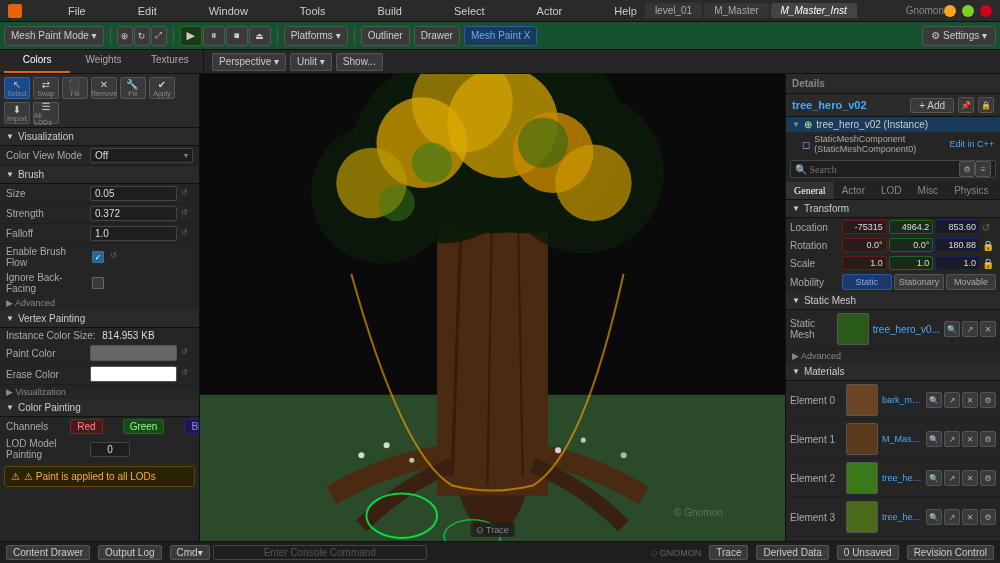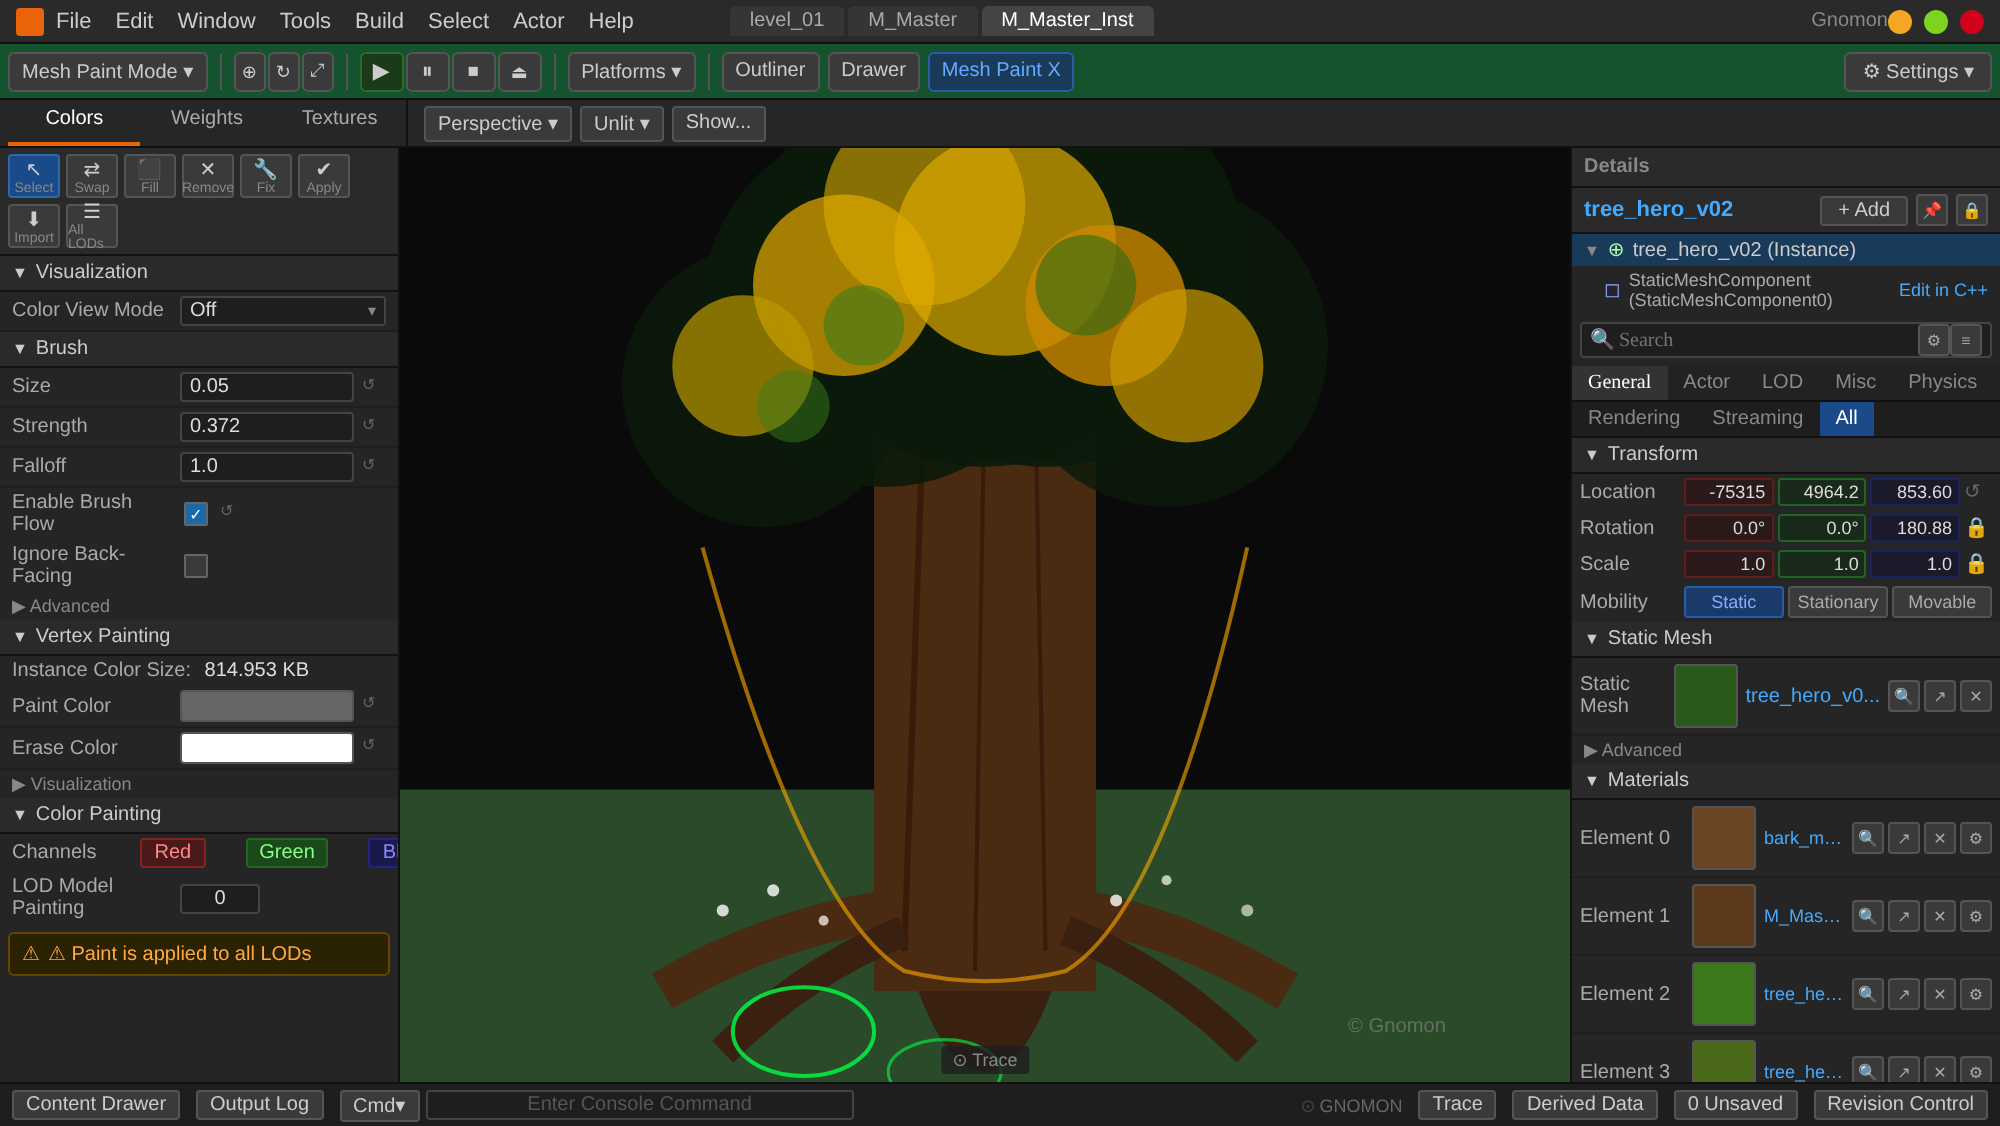--- a/index.html
+++ b/index.html
@@ -15,30 +15,30 @@
     #titlebar {
       height: 22px;
       background: #2a2a2a;
       display: flex;
       align-items: center;
       padding: 0 8px;
       border-bottom: 1px solid #111;
     }
     #titlebar .app-icon { width: 14px; height: 14px; background: #e8630a; border-radius: 2px; margin-right: 6px; flex-shrink: 0; }
     #titlebar .menu-items { display: flex; gap: 12px; font-size: 11px; color: #ccc; flex: 1; }
-    #titlebar .menu-items span { cursor: pointer; }
+    #titlebar .menu-items span { cursor: pointer; margin-left: 40px; }
     #titlebar .window-controls { display: flex; gap: 6px; }
     #titlebar .wc-btn { width: 12px; height: 12px; border-radius: 50%; cursor: pointer; }
     #titlebar .wc-min { background: #f5a623; }
     #titlebar .wc-max { background: #7ed321; }
     #titlebar .wc-close { background: #d0021b; }
     #titlebar .title-text { font-size: 10px; color: #888; margin: 0 auto; }
     #titlebar .tabs { display: flex; gap: 2px; margin-left: 8px; }
     #titlebar .tab { background: #353535; padding: 2px 10px; font-size: 10px; color: #aaa; border-radius: 3px 3px 0 0; cursor: pointer; }
-    #titlebar .tab.active { background: #444; color: #fff; }
+    #titlebar .tab.active { background: #444; color: #fff; font-style: italic; }
 
     
     #toolbar {
       height: 28px;
       background: #14532d;
       display: flex;
       align-items: center;
       padding: 0 4px;
       gap: 4px;
       border-bottom: 1px solid #111;
@@ -685,25 +685,20 @@
       <div class="mat-btn">≡</div>
     </div>
 
     <div class="rp-tabs">
       <div class="rp-tab active">General</div>
       <div class="rp-tab">Actor</div>
       <div class="rp-tab">LOD</div>
       <div class="rp-tab">Misc</div>
       <div class="rp-tab">Physics</div>
     </div>
-    <div style="display:flex;background:#1e1e1e;border-bottom:1px solid #111">
-      <div class="rp-tab">Rendering</div>
-      <div class="rp-tab">Streaming</div>
-      <div class="rp-tab highlight">All</div>
-    </div>
 
     <div class="rp-section">
       <span class="arrow">▼</span>
       <span>Transform</span>
     </div>
     <div class="transform-row">
       <span class="transform-label">Location</span>
       <div class="transform-field" style="background:#2a1a1a;border-color:#661a1a">-75315</div>
       <div class="transform-field" style="background:#1a2a1a;border-color:#1a6622">4964.2</div>
       <div class="transform-field" style="background:#1a1a2a;border-color:#1a2266">853.60</div>

